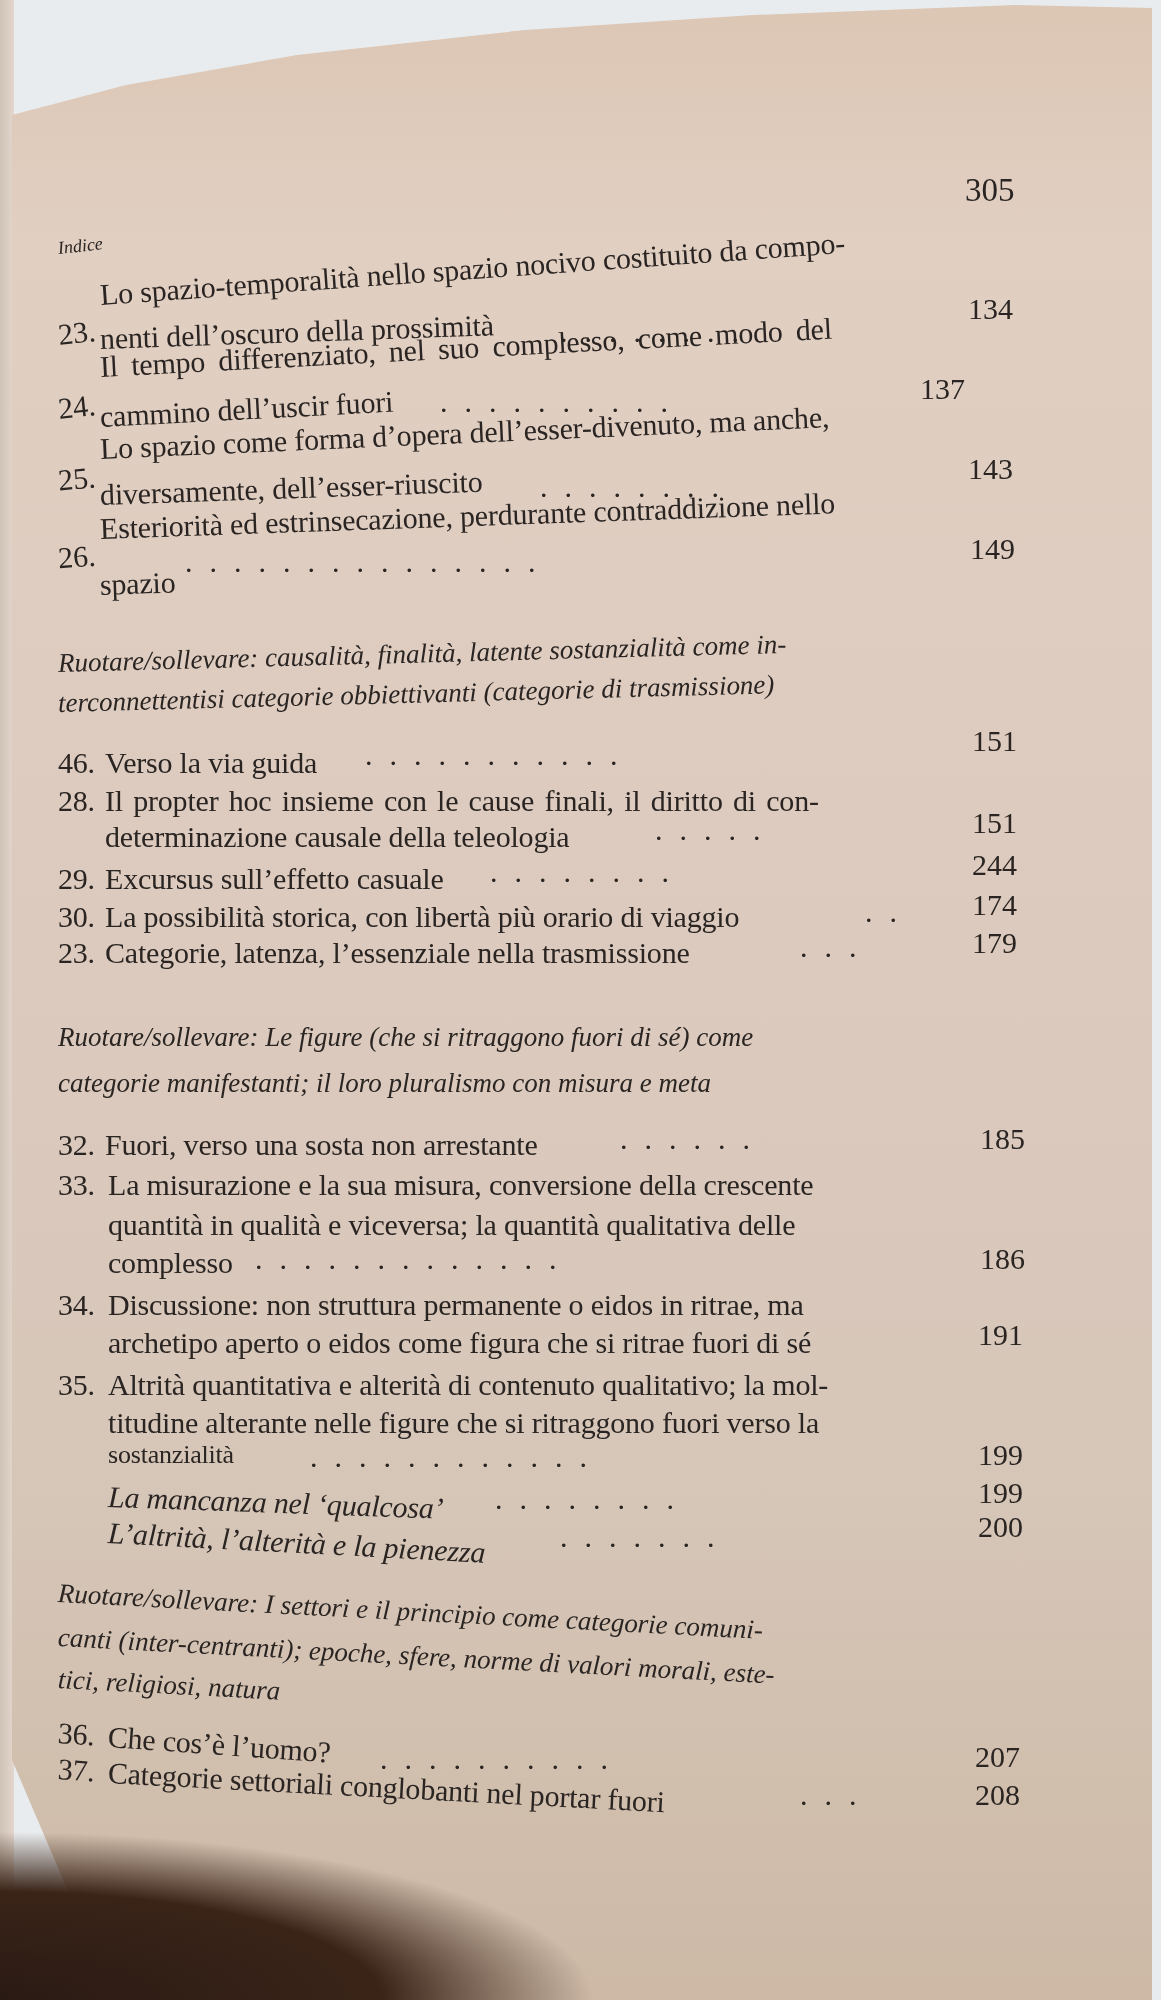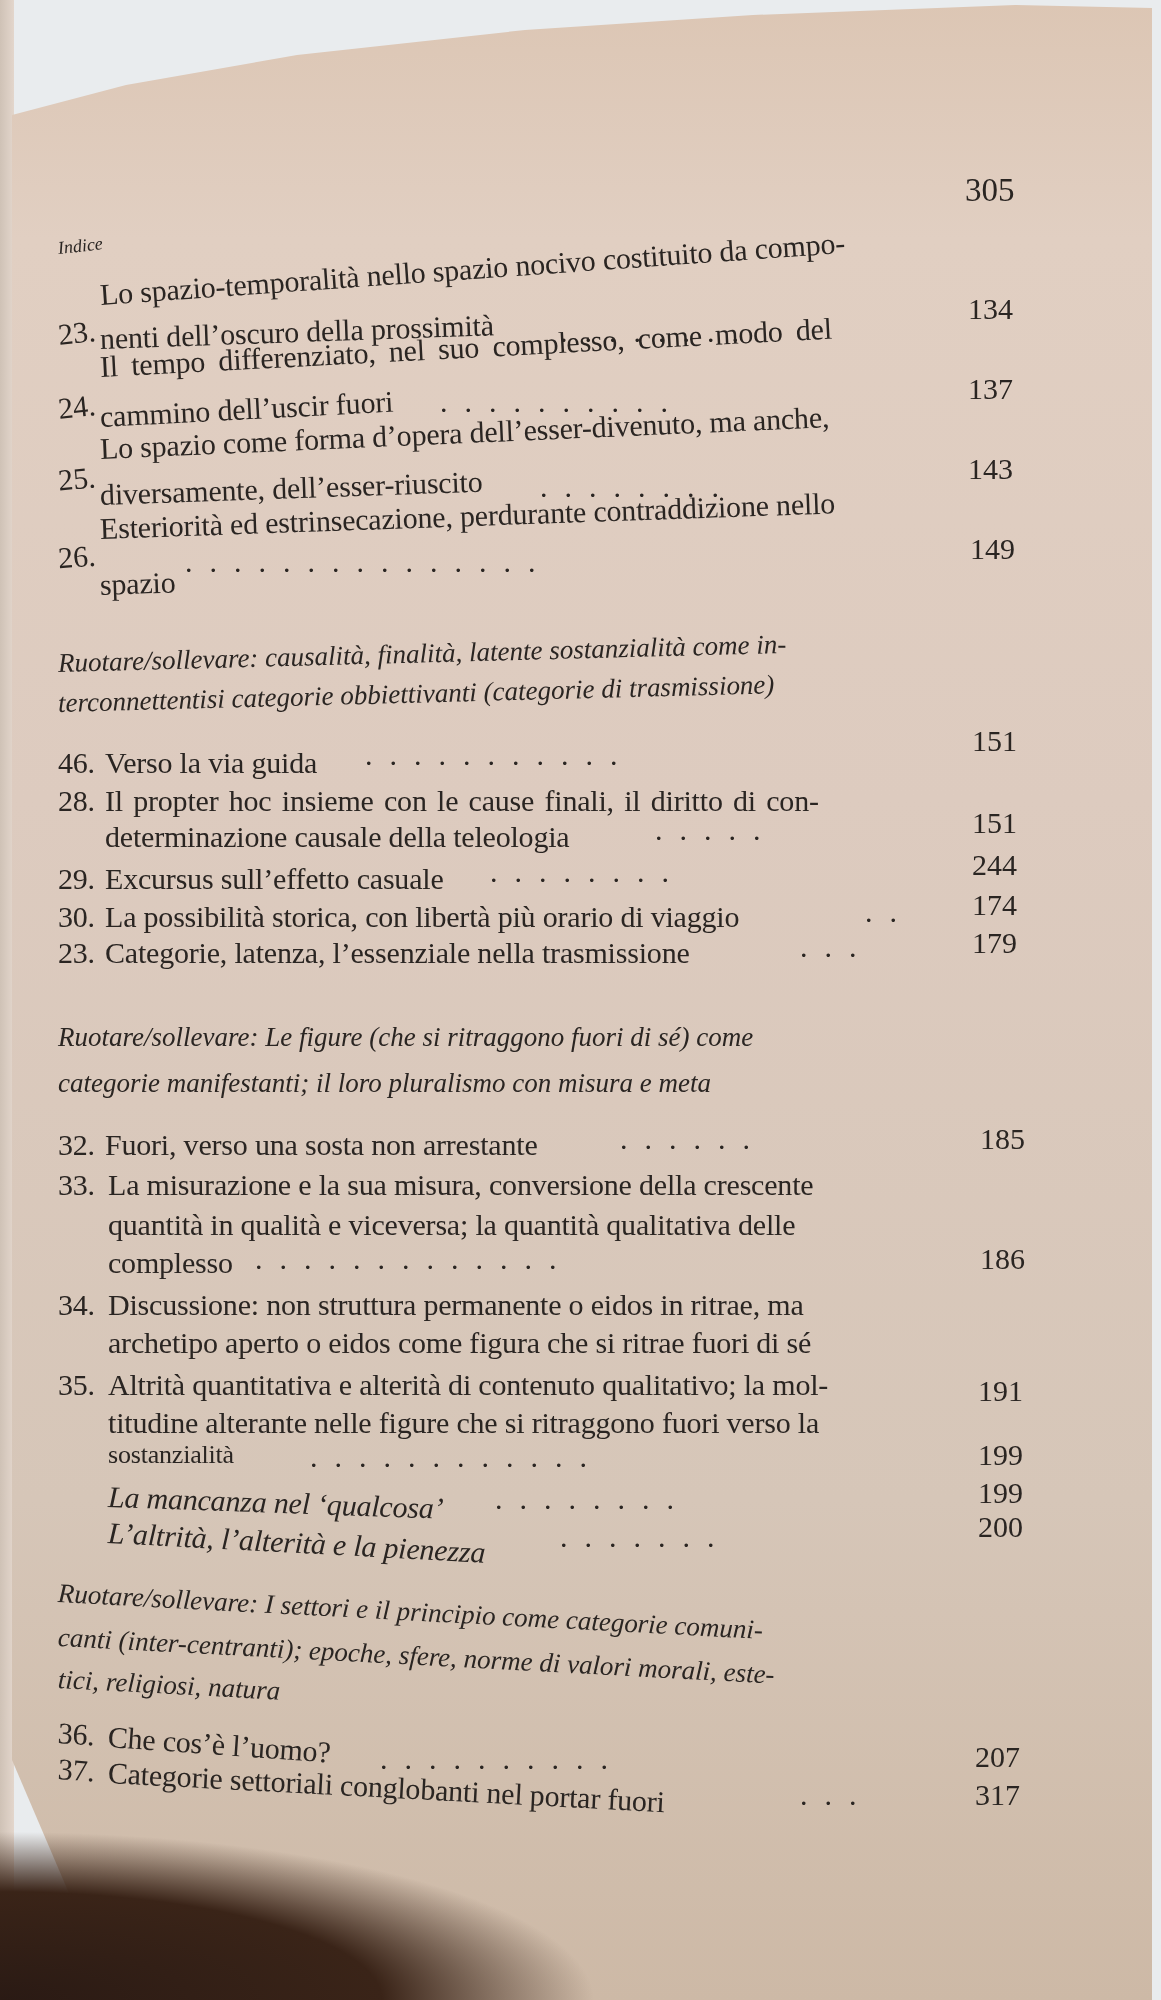--- a/index.html
+++ b/index.html
@@ -52,21 +52,21 @@
     <span class="line" style="left:100px;top:322px;transform:rotate(-2deg);transform-origin:left">nenti dell’oscuro della prossimità</span>
     <span class="line dots" style="left:560px;top:315px">........</span>
     <span class="num" style="left:968px;top:292px">134</span>
   </div>
 
   <div>
     <span class="num" style="left:58px;top:390px;transform:rotate(-6deg)">24.</span>
     <span class="line" style="left:100px;top:350px;transform:rotate(-3deg);transform-origin:left;word-spacing:6px">Il tempo differenziato, nel suo complesso, come modo del</span>
     <span class="line" style="left:100px;top:400px;transform:rotate(-3deg);transform-origin:left">cammino dell’uscir fuori</span>
     <span class="line dots" style="left:440px;top:385px">..........</span>
-    <span class="num" style="left:968px;top:372px">137</span>
+    <span class="num" style="left:920px;top:372px">137</span>
   </div>
 
   <div>
     <span class="num" style="left:58px;top:462px;transform:rotate(-5deg)">25.</span>
     <span class="line" style="left:100px;top:432px;transform:rotate(-2.5deg);transform-origin:left">Lo spazio come forma d’opera dell’esser-divenuto, ma anche,</span>
     <span class="line" style="left:100px;top:478px;transform:rotate(-2deg);transform-origin:left">diversamente, dell’esser-riuscito</span>
     <span class="line dots" style="left:540px;top:470px">........</span>
     <span class="num" style="left:968px;top:452px">143</span>
   </div>
 
@@ -137,21 +137,21 @@
     <span class="line" style="left:108px;top:1208px">quantità in qualità e viceversa; la quantità qualitativa delle</span>
     <span class="line" style="left:108px;top:1246px">complesso</span>
     <span class="line dots" style="left:255px;top:1242px">.............</span>
     <span class="num" style="left:980px;top:1242px">186</span>
   </div>
 
   <div>
     <span class="line" style="left:58px;top:1288px">34.</span>
     <span class="line" style="left:108px;top:1288px">Discussione: non struttura permanente o eidos in ritrae, ma</span>
     <span class="line" style="left:108px;top:1326px">archetipo aperto o eidos come figura che si ritrae fuori di sé</span>
-    <span class="num" style="left:978px;top:1374px">191</span>
+    <span class="num" style="left:978px;top:1318px">191</span>
   </div>
 
   <div>
     <span class="line" style="left:58px;top:1368px">35.</span>
     <span class="line" style="left:108px;top:1368px">Altrità quantitativa e alterità di contenuto qualitativo; la mol-</span>
     <span class="line" style="left:108px;top:1406px">titudine alterante nelle figure che si ritraggono fuori verso la</span>
     <span class="line" style="left:108px;top:1440px;font-size:26px">sostanzialità</span>
     <span class="line dots" style="left:310px;top:1440px">............</span>
     <span class="num" style="left:978px;top:1438px">199</span>
   </div>
@@ -178,15 +178,15 @@
     <span class="line" style="left:58px;top:1716px;transform:rotate(4deg);transform-origin:left">36.</span>
     <span class="line" style="left:108px;top:1720px;transform:rotate(4deg);transform-origin:left">Che cos’è l’uomo?</span>
     <span class="line dots" style="left:380px;top:1742px">..........</span>
     <span class="num" style="left:975px;top:1740px">207</span>
   </div>
 
   <div>
     <span class="line" style="left:58px;top:1752px;transform:rotate(4deg);transform-origin:left">37.</span>
     <span class="line" style="left:108px;top:1756px;transform:rotate(3deg);transform-origin:left">Categorie settoriali conglobanti nel portar fuori</span>
     <span class="line dots" style="left:800px;top:1778px">...</span>
-    <span class="num" style="left:975px;top:1778px">317</span>
+    <span class="num" style="left:975px;top:1778px">208</span>
   </div>
 </div>
 
 </body></html>

